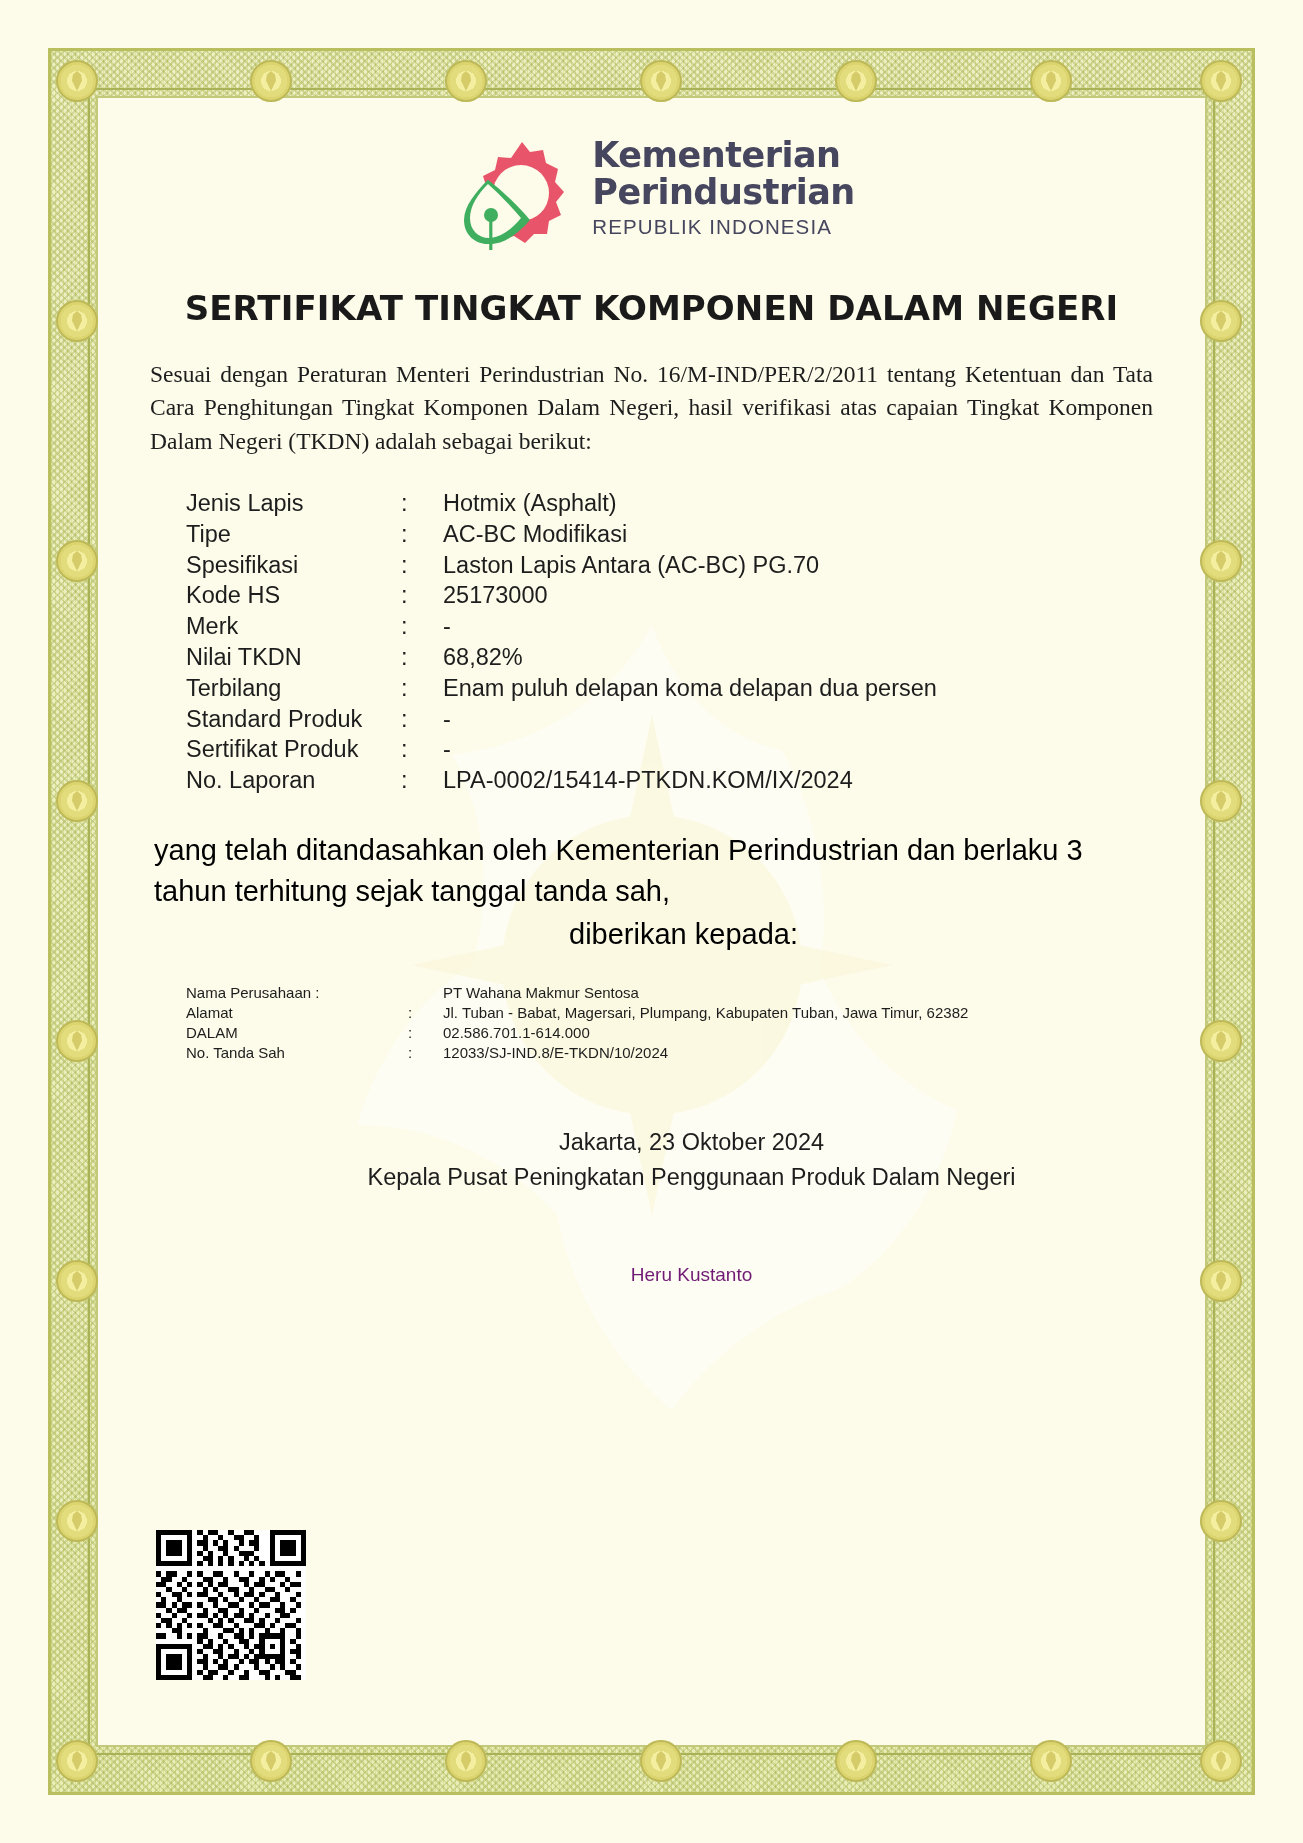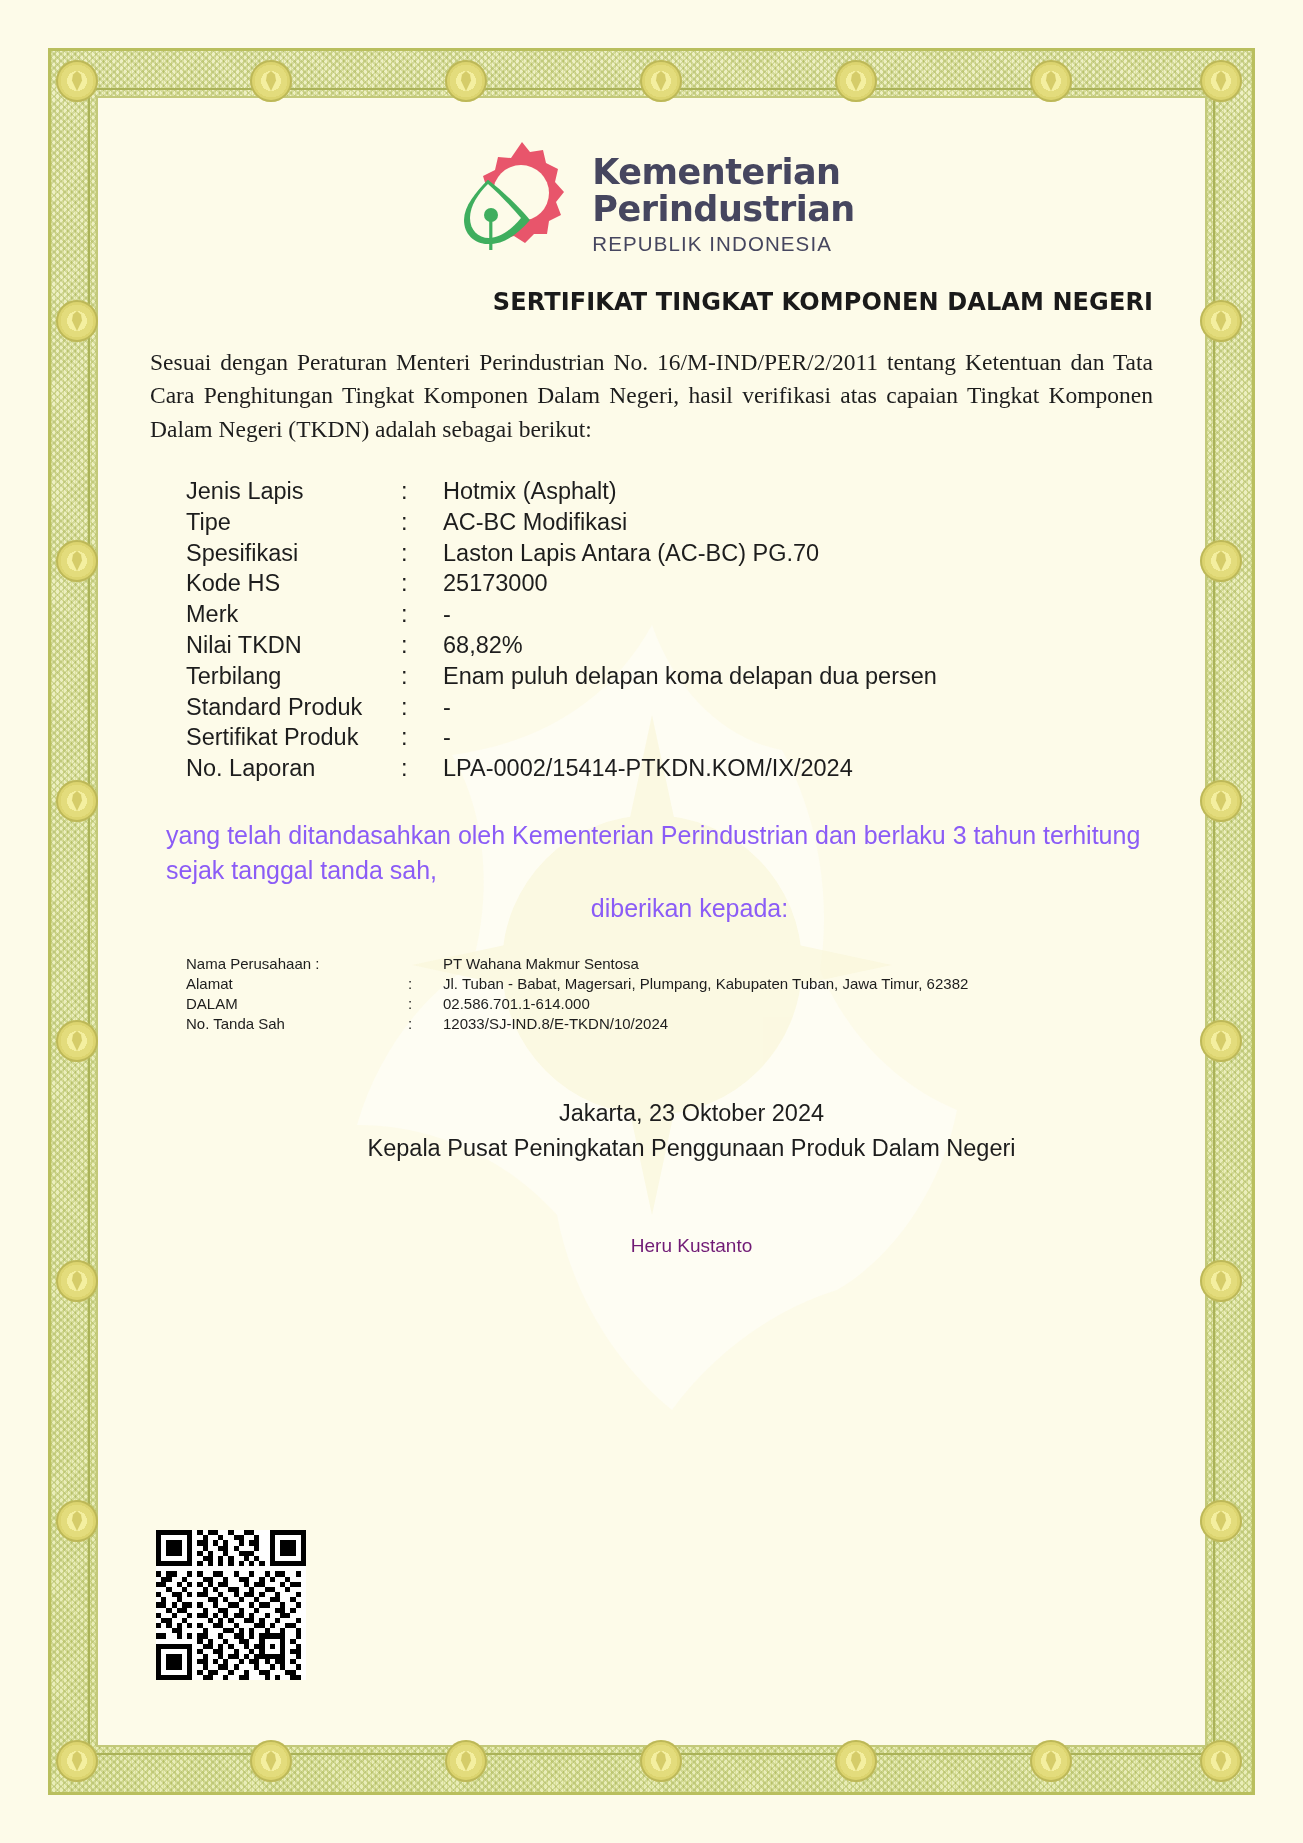--- a/index.html
+++ b/index.html
@@ -97,21 +97,21 @@
     position: absolute;
     left: 150px;
     top: 110px;
     width: 1003px;
     z-index: 5;
   }
 
   
   .logo-block {
     display: flex;
-    align-items: flex-end;
+    align-items: flex-start;
     justify-content: center;
     gap: 16px;
     margin-top: 28px;
     margin-bottom: 26px;
   }
   .logo-mark { width: 128px; height: 116px; flex: none; }
   .logo-text { line-height: 1; }
   .logo-line1, .logo-line2 {
     font-family: "DejaVu Sans", sans-serif;
     font-weight: 700;
@@ -123,24 +123,24 @@
   .logo-line3 {
     font-family: "Liberation Sans", sans-serif;
     font-size: 20.5px;
     color: #46465f;
     letter-spacing: 1.1px;
     margin-top: 7px;
   }
 
   
   .cert-title {
-    text-align: right;
+    text-align: center;
     font-family: "DejaVu Sans", sans-serif;
     font-weight: 700;
-    font-size: 24px;
+    font-size: 34px;
     color: #1a1a1a;
     letter-spacing: 0.1px;
     margin: 34px 0 30px 0;
   }
 
   
   .intro {
     font-family: Liberation Serif, serif;
     font-size: 23.5px;
     color: #1d1d1d;
@@ -178,24 +178,24 @@
   .fields2 td {
     padding: 0;
     line-height: 1.33;
     vertical-align: top;
   }
   .fields2 td.k { width: 222px; white-space: nowrap; }
   .fields2 td.s { width: 35px; }
 
   
   .mid {
-    margin: 34px 0 0 16px;
+    margin: 34px 0 0 4px;
     font-family: "Liberation Sans", sans-serif;
-    font-size: 25px;
-    color: #8b5cf6;
+    font-size: 29px;
+    color: #000000;
     line-height: 1.42;
   }
   .given {
     text-align: center;
     margin-top: 2px;
     padding-left: 60px;
   }
 
   
   .sign {

